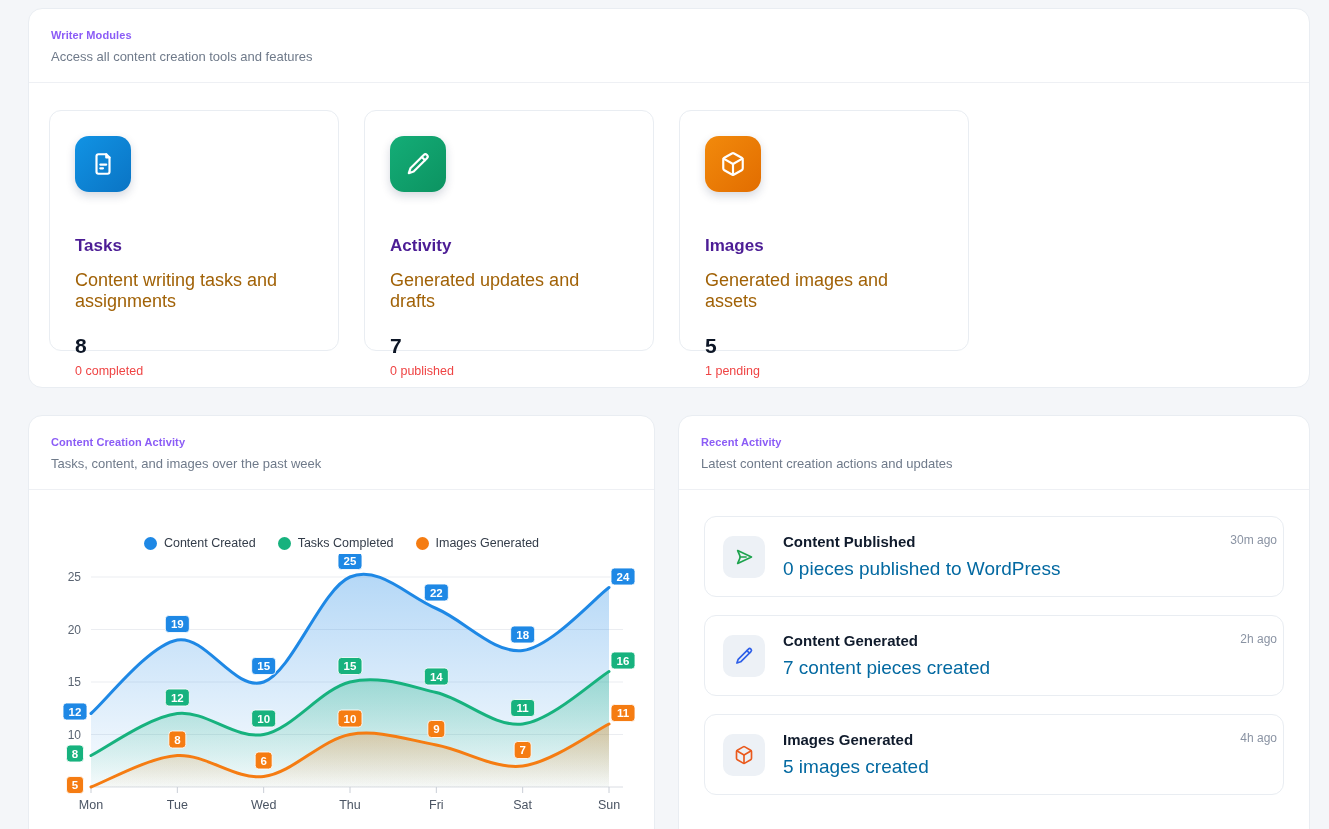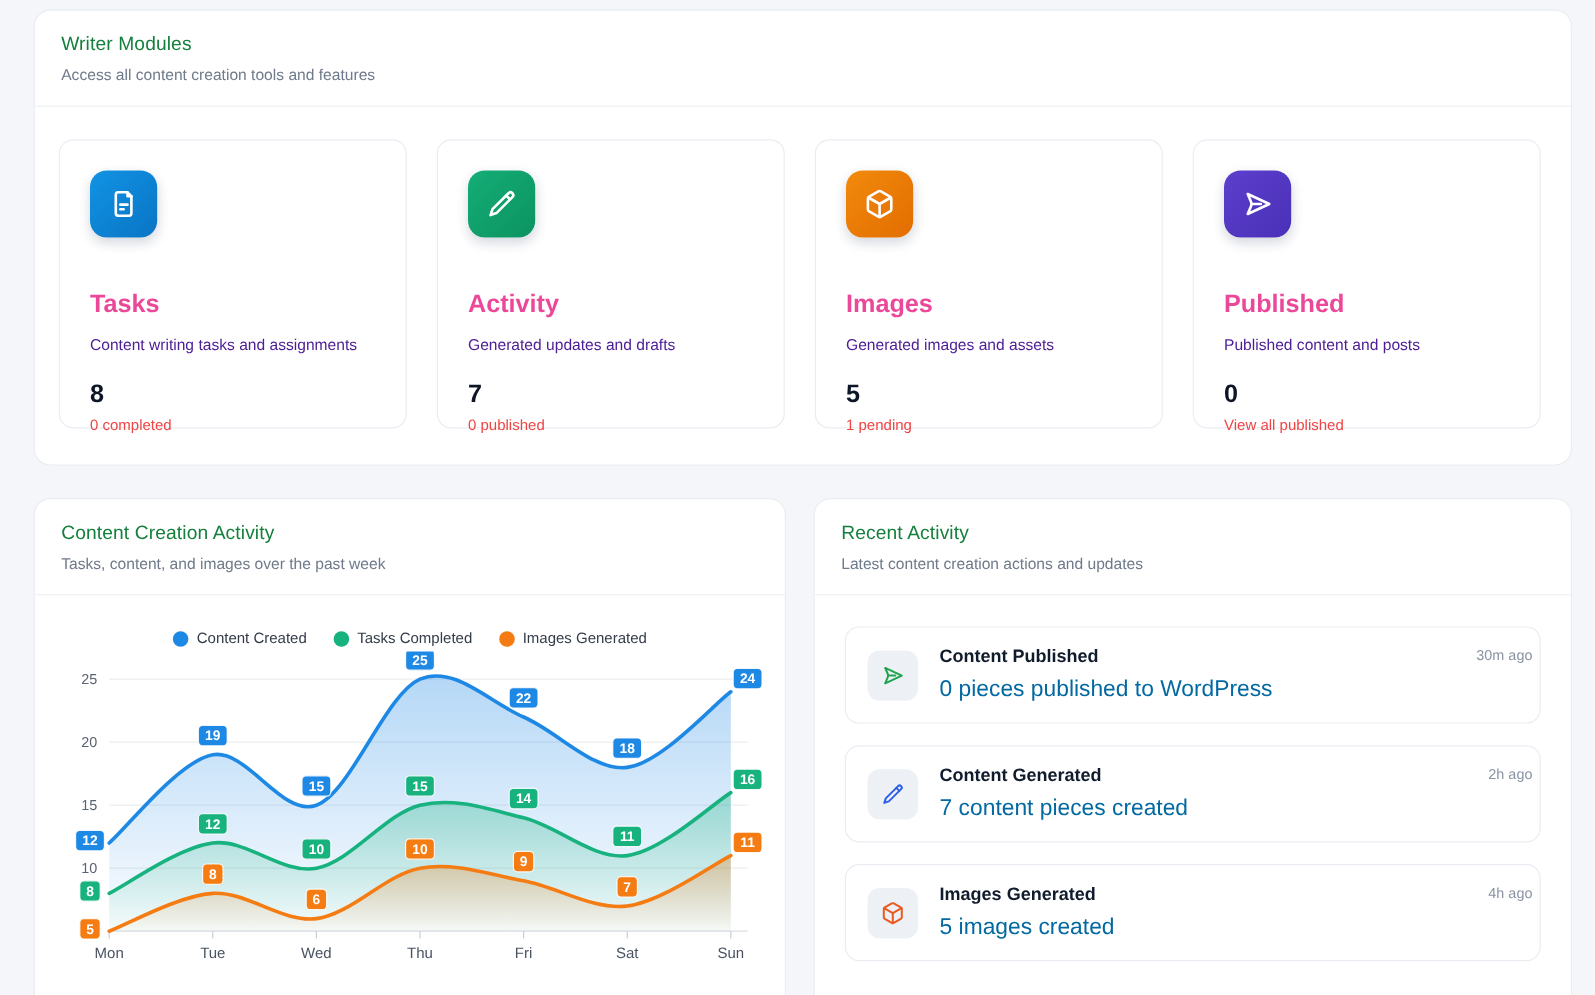--- a/index.html
+++ b/index.html
@@ -10,47 +10,47 @@
     color:#16202e;
     position:relative;
   }
   .card {
     position:absolute;
     background:#ffffff;
     border:1px solid #e9edf2;
     border-radius:14px;
   }
   .card-header { padding:20px 22px 18px 22px; }
-  .card-title { font-size:16px; font-weight:400; color:#15803d; letter-spacing:.1px; }
+  .card-title { font-size:11px; font-weight:700; color:#8b5cf6; letter-spacing:.1px; }
   .card-subtitle { font-size:13px; color:#6f7a8a; margin-top:8px; }
   .divider { height:1px; background:#eef0f4; width:100%; }
 
   
   #top-card { left:28px; top:8px; width:1282px; height:380px; }
   .modules-row { display:flex; gap:25px; padding:27px 20px 0 20px; }
   .module-card {
     width:290px; height:241px;
     border:1px solid #e9edf2; border-radius:12px;
     padding:25px 25px; background:#fff; cursor:pointer;
   }
   .module-icon {
     width:56px; height:56px; border-radius:14px;
     display:flex; align-items:center; justify-content:center;
     color:#fff; margin-bottom:26px;
     box-shadow:0 4px 10px rgba(20,40,80,.18);
   }
   .module-icon svg { width:26px; height:26px; }
-  .module-title { font-size:21px; font-weight:700; color:#ec4899; margin-bottom:14px;margin-top:44px; }
-  .module-desc { font-size:13px; color:#4c1d95; margin-bottom:22px; }
+  .module-title { font-size:17px; font-weight:700; color:#4c1d95; margin-bottom:14px;margin-top:44px; }
+  .module-desc { font-size:18px; color:#a16207; margin-bottom:22px; }
   .module-count { font-size:21px; font-weight:700; color:#0d1626; }
   .module-sub { font-size:12.5px; color:#ef4444; margin-top:6px; }
 
   
   #chart-card { left:28px; top:415px; width:627px; height:520px; }
-  .legend-row { display:flex; justify-content:center; gap:22px; margin-top:29px; }
+  .legend-row { display:flex; justify-content:center; gap:22px; margin-top:46px; }
   .legend-item { display:flex; align-items:center; gap:7px; cursor:pointer; }
   .legend-dot { width:13px; height:13px; border-radius:50%; }
   .legend-label { font-size:12.5px; color:#333c49; }
   #chart-svg { display:block; margin:4px 0 0 12px; }
 
   
   #activity-card { left:678px; top:415px; width:632px; height:520px; }
   .activity-list { padding:26px 25px 16px 25px; }
   .activity-item {
     position:relative;
@@ -122,34 +122,20 @@
               <path d="M12 22V12"></path>
             </svg>
           </span>
       </div>
       <div class="module-title">Images</div>
       <div class="module-desc">Generated images and assets</div>
       <div class="module-count">5</div>
       <div class="module-sub">1 pending</div>
     </div>
 
-    <div class="module-card">
-      <div class="module-icon" style="background: linear-gradient(135deg, rgb(92, 64, 204), rgb(74, 47, 184));">
-        <span style="display: flex;">
-            <svg viewBox="0 0 24 24" fill="none" stroke="currentColor" stroke-width="2" stroke-linecap="round" stroke-linejoin="round">
-              <path d="M4.4 4.3 21 12 4.4 19.7l2.6-6.1a4 4 0 0 0 0-3.2z"></path>
-              <path d="M7.3 12h7.2"></path>
-            </svg>
-          </span>
-      </div>
-      <div class="module-title">Published</div>
-      <div class="module-desc">Published content and posts</div>
-      <div class="module-count">0</div>
-      <div class="module-sub">View all published</div>
-    </div>
 
   </div>
 </section>
 
 <section class="card" id="chart-card">
   <div class="card-header">
     <div class="card-title">Content Creation Activity</div>
     <div class="card-subtitle">Tasks, content, and images over the past week</div>
   </div>
   <div class="divider"></div>

